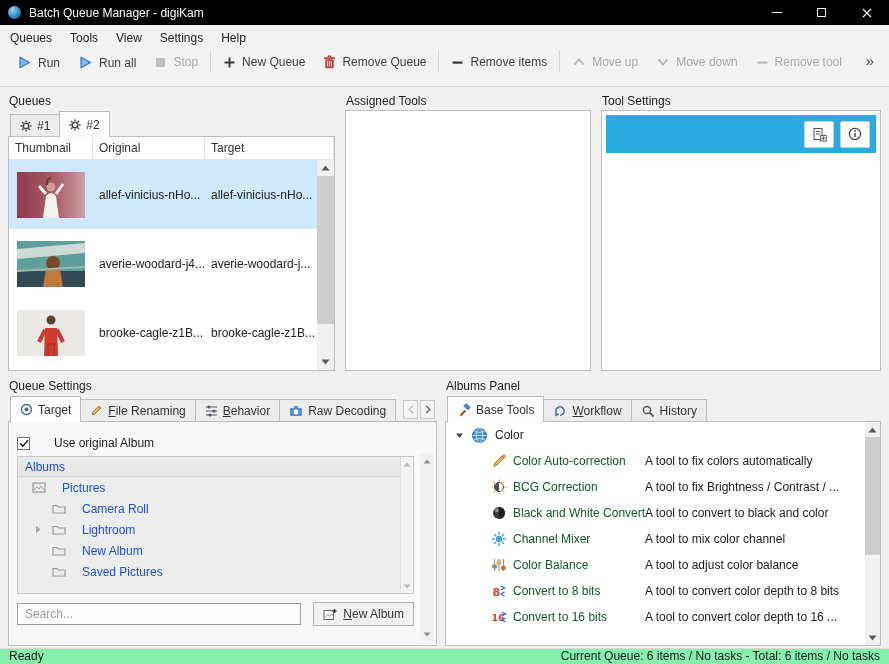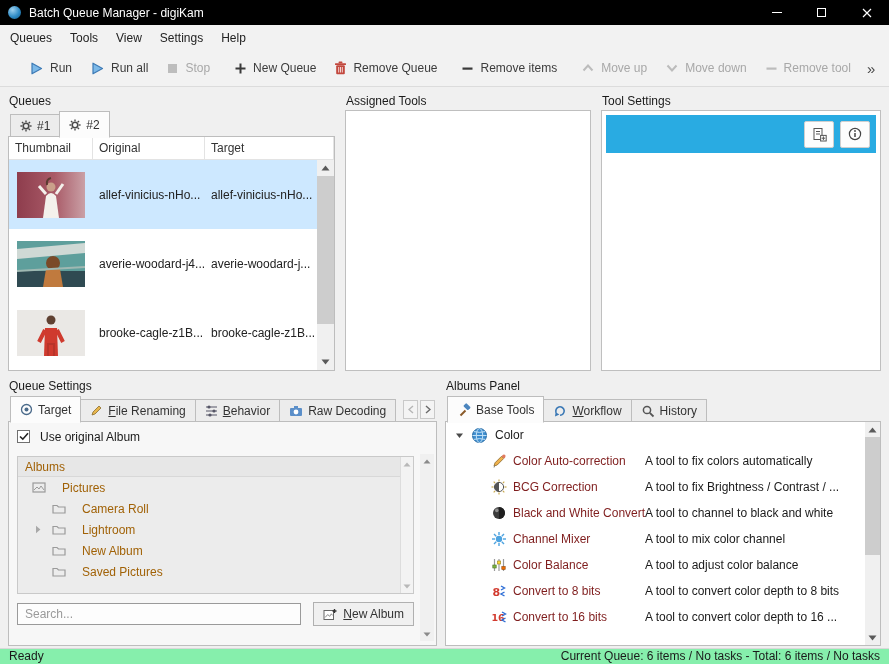--- a/index.html
+++ b/index.html
@@ -15,21 +15,21 @@
   .win-controls{margin-left:auto;display:flex;height:100%}
   .win-btn{width:45px;display:flex;align-items:center;justify-content:center}
   .glyph-min{width:10px;height:1px;background:#fff}
   .glyph-max{width:9px;height:9px;border:1px solid #fff}
 
   
   .menubar{height:25px;background:#f2f2f2;display:flex;align-items:center;padding:0 1px;flex:0 0 auto}
   .menu-item{padding:4px 9px;color:#222}
 
   
-  .toolbar{height:37px;background:#f2f2f2;border-bottom:1px solid #dcdcdc;display:flex;align-items:center;padding:0 20px;flex:0 0 auto}
+  .toolbar{height:37px;background:#f2f2f2;border-bottom:1px solid #dcdcdc;display:flex;align-items:flex-start;padding:0 8px;flex:0 0 auto}
   .tool-btn{display:flex;align-items:center;gap:6px;padding:5px 9px;color:#3c3c3c;white-space:nowrap}
   .tool-btn.disabled{color:#a8a8a8}
   .tb-sep{width:1px;height:22px;background:#d8d8d8;margin:0 3px}
   .tb-overflow{margin-left:auto;color:#4a4a4a;font-size:15px;padding:2px 7px}
 
   
   .main{flex:1;padding:6px 8px 2px;display:flex;flex-direction:column;min-height:0}
   .row-top{display:flex;gap:10px;height:278px;flex:0 0 auto}
   .row-bottom{display:flex;gap:8px;flex:1;margin-top:7px;min-height:0}
   .section{display:flex;flex-direction:column;min-width:0}
@@ -71,43 +71,43 @@
   .sb-track{flex:1;width:100%;position:relative}
   .sb-thumb{position:absolute;left:0;width:100%;background:#cdcdcd}
 
   
   .ts-inner{padding:4px;height:100%}
   .ts-header{height:38px;background:#29abe2;display:flex;align-items:center;justify-content:flex-end;gap:6px;padding:0 6px}
   .ts-btn{width:30px;height:27px;background:#fdfdfd;border:1px solid #cfcfcf;border-radius:2px;display:flex;align-items:center;justify-content:center}
 
   
   .qs-content{flex:1;background:#f7f7f7;border:1px solid #bdbdbd;margin-top:-1px;position:relative;z-index:1;padding:8px 22px 0 8px;overflow:hidden;min-height:0}
-  .chk-row{display:flex;align-items:flex-start;gap:10px;height:20px}
+  .chk-row{display:flex;align-items:flex-end;gap:24px;height:20px}
   .checkbox{width:13px;height:13px;background:#fff;border:1px solid #707070;display:flex;align-items:center;justify-content:center;flex:0 0 auto}
-  .albums{margin-top:6px;height:138px;border:1px solid #c9c9c9;background:#ececec;color:#a16207;position:relative;overflow:hidden}
+  .albums{margin-top:6px;height:138px;border:1px solid #c9c9c9;background:#ececec;color:#1d4ed8;position:relative;overflow:hidden}
   .albums-header{height:20px;background:#e7e7e7;border-bottom:1px solid #d8d8d8;display:flex;align-items:center;padding:0 7px}
   .tree-row{height:21px;display:flex;align-items:center;gap:16px;position:relative}
   .tree-row.d0{padding-left:14px}
   .tree-row.d1{padding-left:34px}
   .tree-expander{position:absolute;left:17px;top:6px}
   .alb-scroll{position:absolute;top:0;right:0;bottom:0;width:13px;background:#f3f3f3;border-left:1px solid #ddd;display:flex;flex-direction:column;justify-content:space-between;align-items:center}
   .alb-scroll .sb-btn{width:13px;height:14px}
   .qs-bottom{display:flex;gap:12px;align-items:center;margin-top:8px}
   .search-input{flex:1;height:22px;border:1px solid #9a9a9a;background:#fdfdfd;padding:0 7px;font-family:"Liberation Sans",sans-serif;font-size:12px;color:#333}
   .search-input::placeholder{color:#9a9a9a}
   .new-album-btn{height:24px;border:1px solid #b0b0b0;background:#f0f0f0;display:flex;align-items:center;gap:6px;padding:0 9px;color:#333}
   .qs-scroll{position:absolute;top:32px;right:2px;bottom:4px;width:14px;background:#f0f0f0;display:flex;flex-direction:column;justify-content:space-between;align-items:center}
   .qs-scroll .sb-btn{width:14px;height:14px}
 
   
   .cp-content{flex:1;background:#fff;border:1px solid #bdbdbd;margin-top:-1px;position:relative;z-index:1;overflow:hidden;padding-right:15px;min-height:0}
   .group-row{height:26px;display:flex;align-items:center;gap:7px;padding-left:9px}
   .tool-row{height:26px;display:flex;align-items:center;padding-left:44px}
   .tool-icon{width:17px;height:17px;margin-right:6px;flex:0 0 auto;display:flex;align-items:center;justify-content:center}
-  .tool-name{width:132px;flex:0 0 auto;white-space:nowrap;overflow:hidden;color:#7f1d1d}
+  .tool-name{width:132px;flex:0 0 auto;white-space:nowrap;overflow:hidden;color:#14532d}
   .tool-desc{flex:1;white-space:nowrap;overflow:hidden;color:#1a1a1a}
   .cp-scroll{position:absolute;top:0;right:0;bottom:0;width:15px;background:#f0f0f0;display:flex;flex-direction:column;align-items:center}
   .cp-scroll .sb-btn{width:15px;height:15px}
 
   
   .statusbar{height:16px;background:#86efac;border-top:1px solid #d9d9d9;display:flex;padding:0 9px;flex:0 0 auto}
   .status-right{margin-left:auto}
 </style>
 </head>
 <body>
@@ -615,21 +615,21 @@
           </div>
           <div class="tool-row">
             <span class="tool-icon">
                 <svg width="16" height="16" viewBox="0 0 16 16">
                   <circle cx="8" cy="8" r="6" fill="#3c3c3c"></circle>
                   <path d="M8 2 A6 6 0 0 1 8 14 Z" fill="#1f1f1f"></path>
                   <circle cx="5.8" cy="5.4" r="1.8" fill="#8f8f8f"></circle>
                 </svg>
               </span>
             <span class="tool-name">Black and White Convert</span>
-            <span class="tool-desc">A tool to channel to black and white</span>
+            <span class="tool-desc">A tool to convert to black and color</span>
           </div>
           <div class="tool-row">
             <span class="tool-icon">
                 <svg width="16" height="16" viewBox="0 0 16 16">
                   <circle cx="8" cy="8" r="3.2" fill="#4da3e0"></circle>
                   <g stroke="#4da3e0" stroke-width="1.4">
                     <line x1="8" y1="1" x2="8" y2="4"></line>
                     <line x1="8" y1="12" x2="8" y2="15"></line>
                     <line x1="1" y1="8" x2="4" y2="8"></line>
                     <line x1="12" y1="8" x2="15" y2="8"></line>

